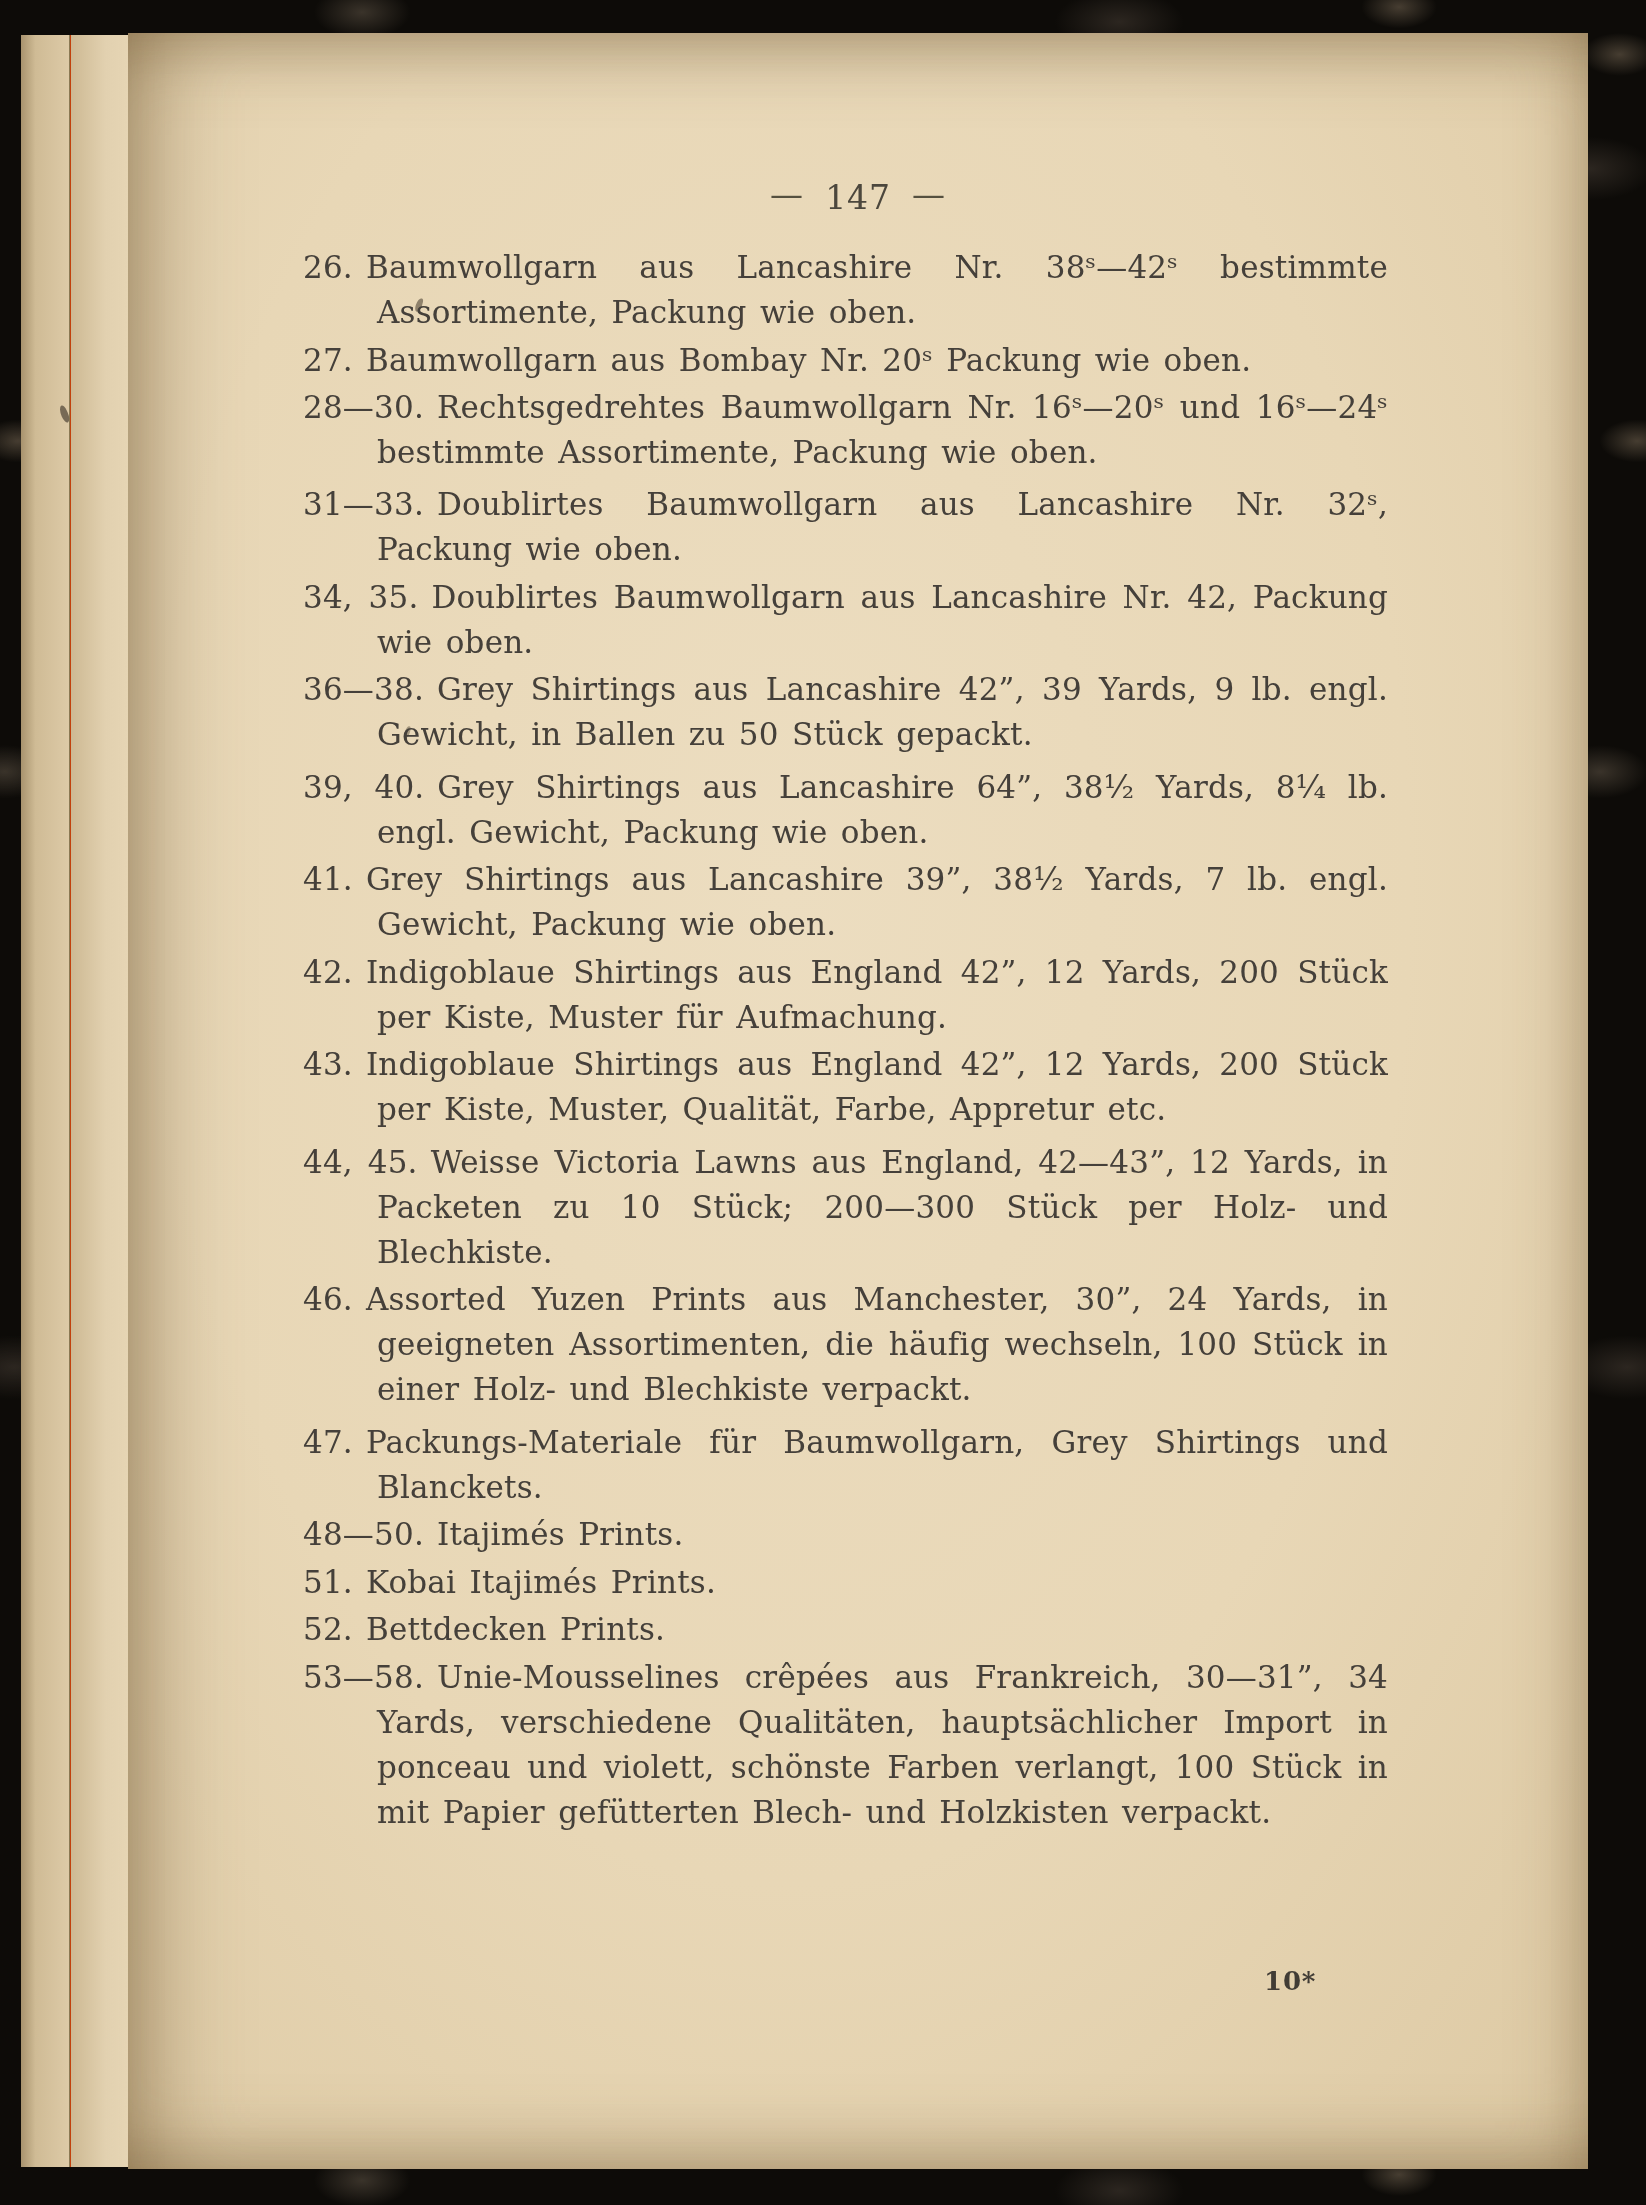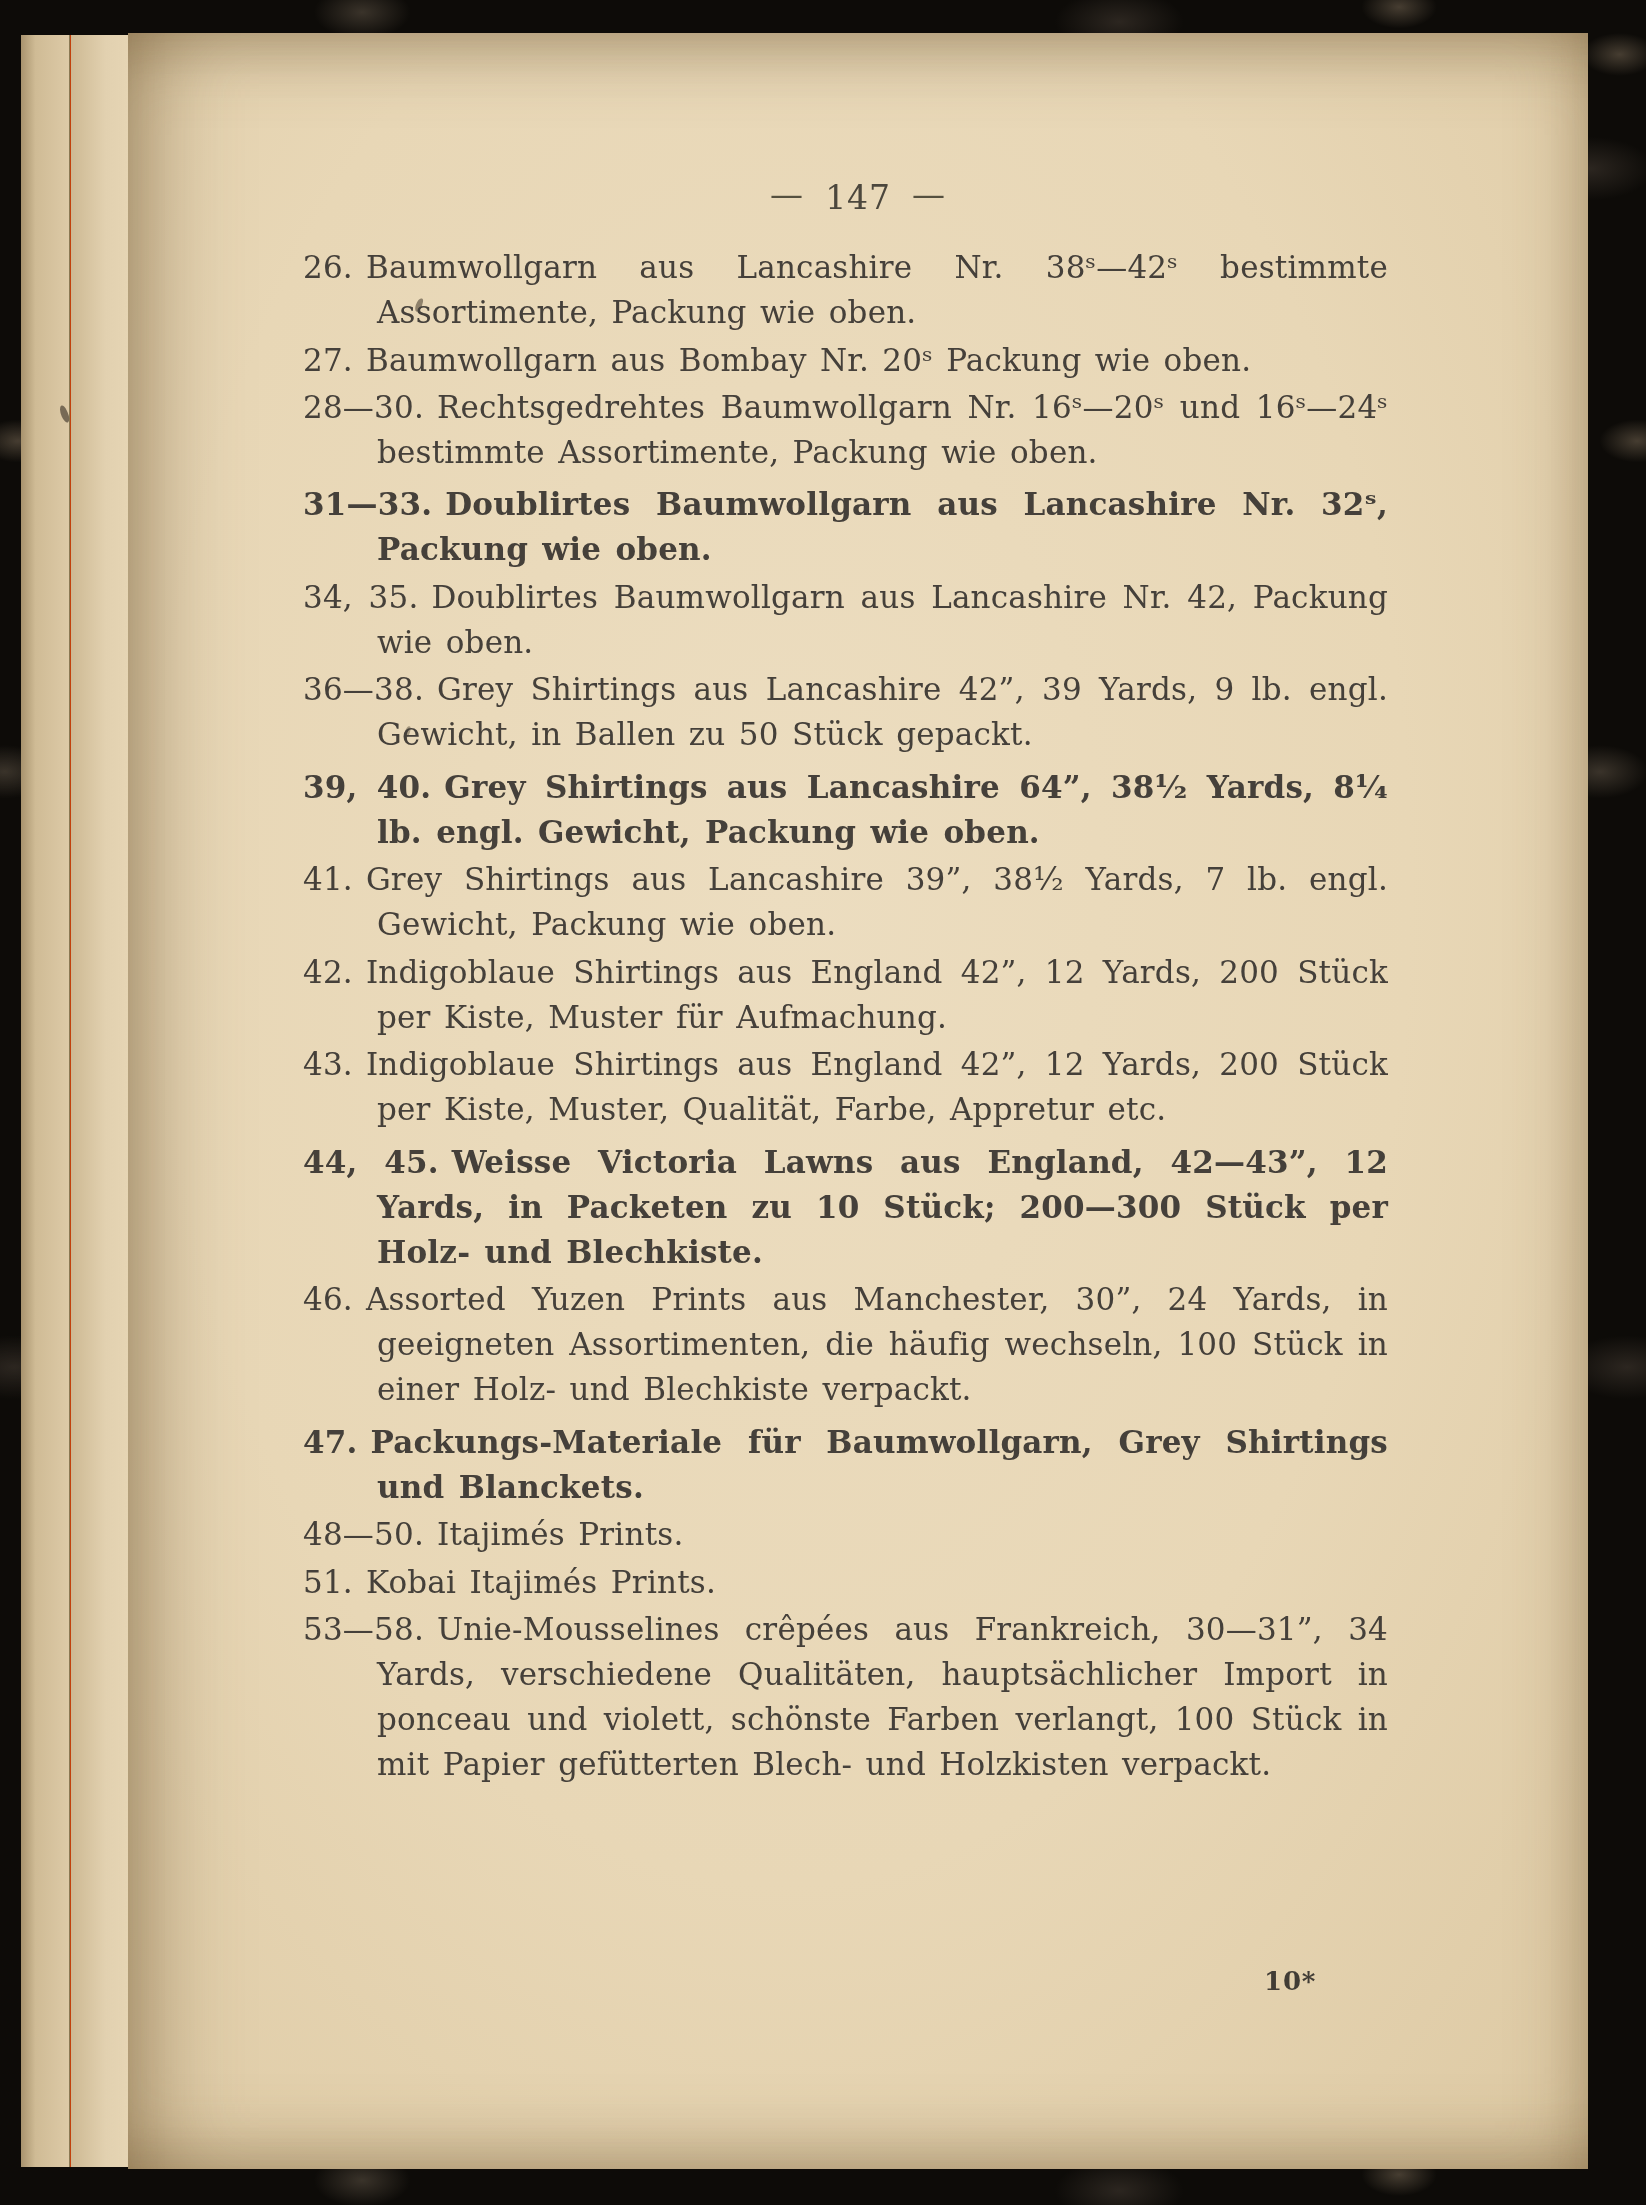--- a/index.html
+++ b/index.html
@@ -51,21 +51,21 @@
     text-align:center;font-size:33px;letter-spacing:0.8px;color:#4c473d;
   }
   .pageno .rule{margin:0 21.4px;position:relative;top:-3.3px;color:#55503f;}
 
   .content{position:absolute;left:175px;top:212px;width:1085px;}
   .item{
     margin:0 0 2.5px;padding-left:74px;text-indent:-74px;
     font-size:31px;line-height:45px;text-align:justify;
     letter-spacing:0.2px;word-spacing:3.3px;color:#45403a;
   }
-  .item.sp{margin-top:7.4px;font-weight:bold;}
+  .item.sp{margin-top:7.4px;}
   .item .num{margin-right:13px;}
 
   .sig{
     position:absolute;left:1136px;top:1933px;
     font-size:26px;font-weight:bold;letter-spacing:0.8px;color:#413c35;
   }
 
   
   .speck{position:absolute;background:#5e5342;opacity:.65;border-radius:60% 40% 55% 45%;}
   .speck-1{left:288px;top:265px;width:5.8px;height:14px;transform:rotate(18deg);}
@@ -153,20 +153,23 @@
       </p>
 
       <p class="item">
         <span class="num">48—50.</span><span class="txt">Itajimés Prints.</span>
       </p>
 
       <p class="item">
         <span class="num">51.</span><span class="txt">Kobai Itajimés Prints.</span>
       </p>
 
+      <p class="item">
+        <span class="num">52.</span><span class="txt">Bettdecken Prints.</span>
+      </p>
 
       <p class="item">
         <span class="num">53—58.</span><span class="txt">Unie-Mousselines crêpées aus Frankreich, 30—31”, 34 Yards, verschiedene Qualitäten, hauptsächlicher Import in ponceau und violett, schönste Farben verlangt, 100 Stück in mit Papier gefütterten Blech- und Holzkisten verpackt.</span>
       </p>
 
     </div>
 
     <div class="sig">10*</div>
 
   </div>

